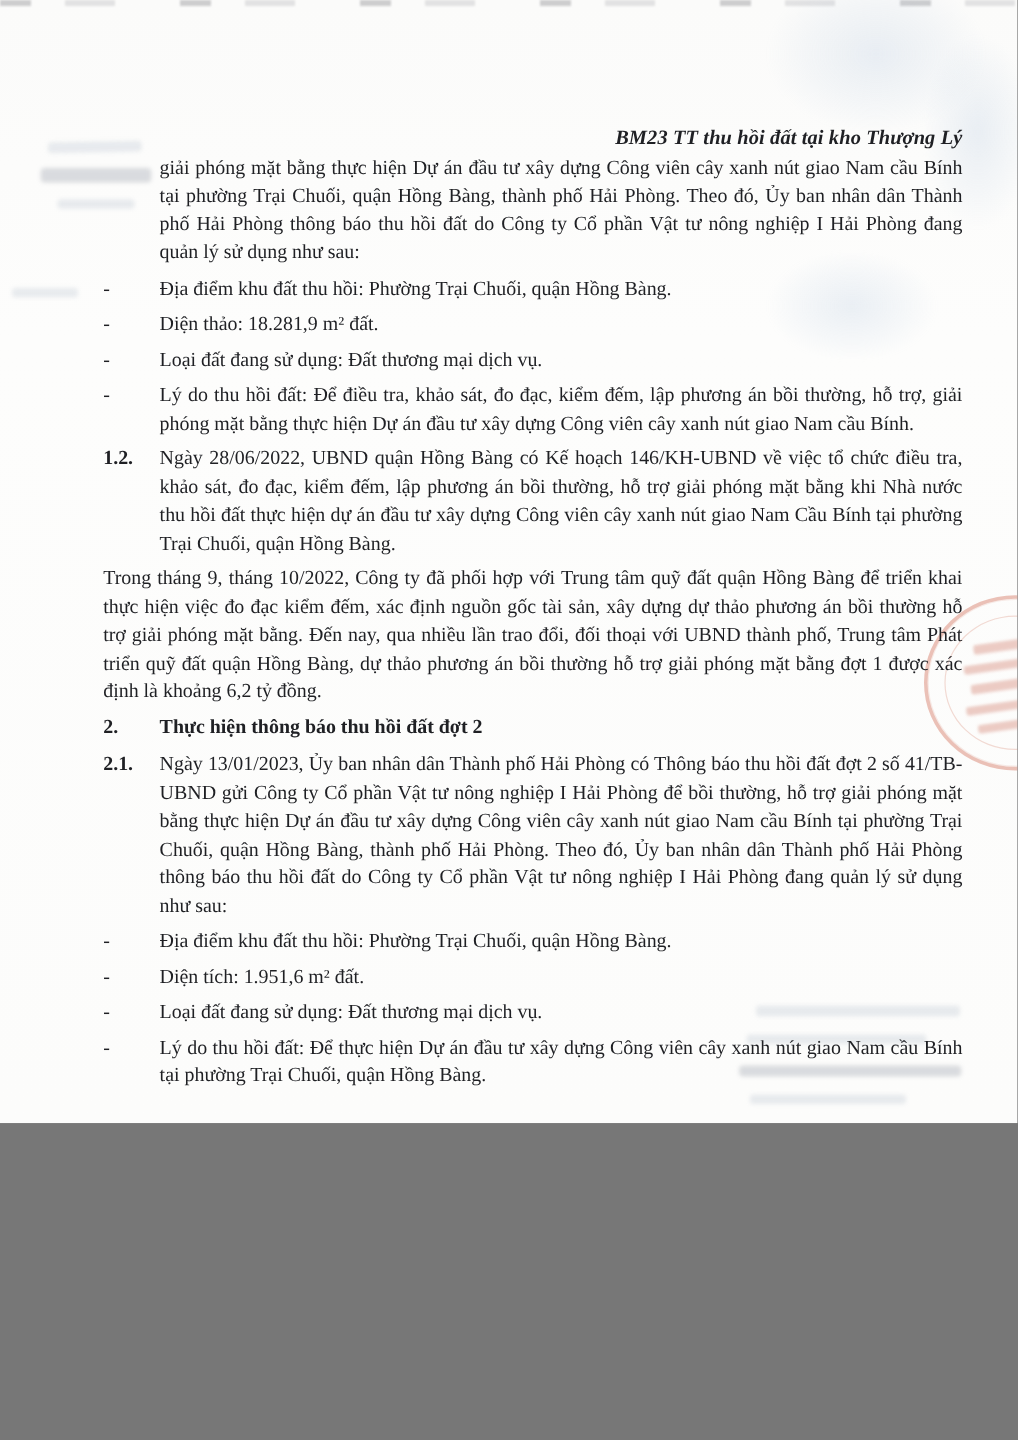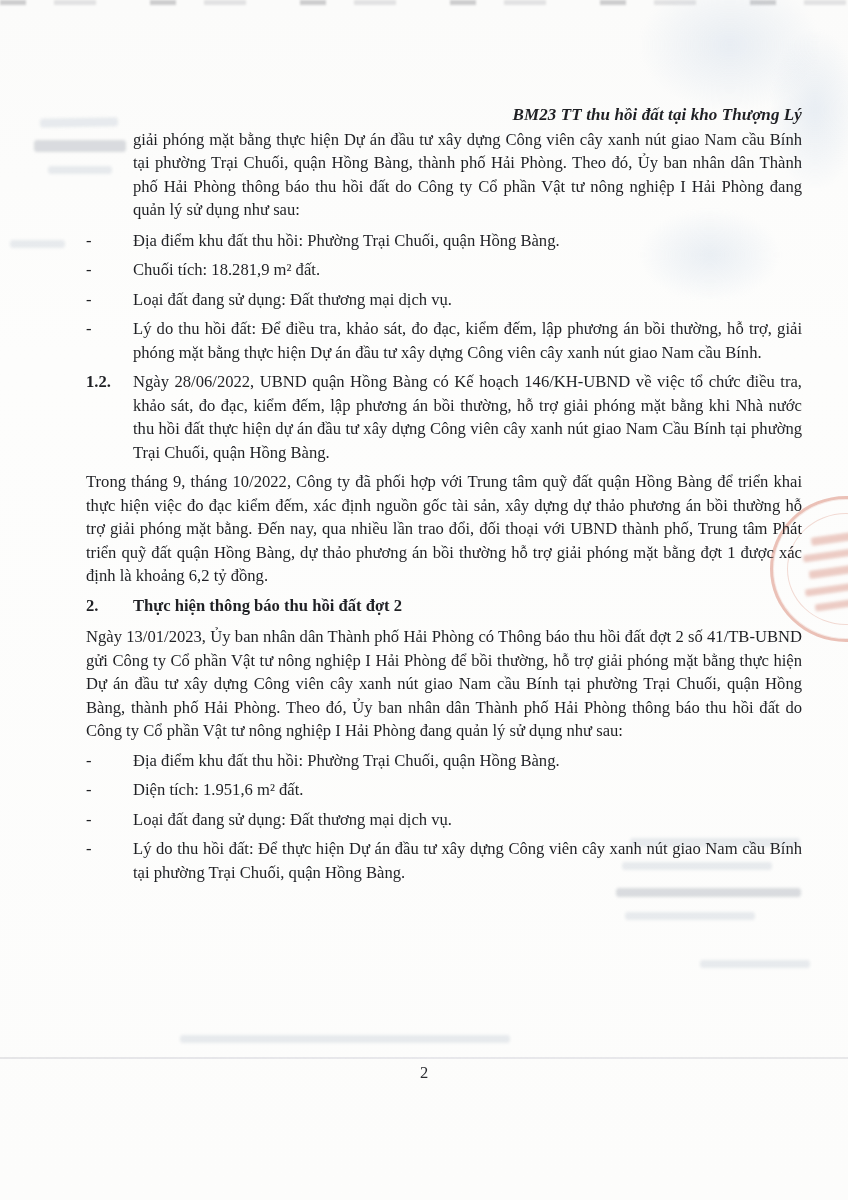--- a/index.html
+++ b/index.html
@@ -1,19 +1,19 @@
 <!DOCTYPE html>
 <html><head>
 <meta charset="utf-8">
 <style>
   * { margin:0; padding:0; box-sizing:border-box; }
   html,body { background:#777; }
   .page {
     position:relative;
-    width:848px; height:1200px;
+    width:848px; height:936px;
     margin:0 auto;
     background:linear-gradient(180deg,#fbfbfa 0%, #fdfdfc 30%, #fcfcfb 100%);
     overflow:hidden;
     font-family:"Liberation Serif","DejaVu Serif",serif;
     color:#1f2024;
   }
   
   .scan-top-edge {
     position:absolute; top:0; left:0; right:0; height:5px;
     background:repeating-linear-gradient(90deg,
@@ -111,21 +111,21 @@
     <div class="doc-header">BM23 TT thu hồi đất tại kho Thượng Lý</div>
 
     <p class="intro">giải phóng mặt bằng thực hiện Dự án đầu tư xây dựng Công viên cây xanh nút giao Nam cầu Bính tại phường Trại Chuối, quận Hồng Bàng, thành phố Hải Phòng. Theo đó, Ủy ban nhân dân Thành phố Hải Phòng thông báo thu hồi đất do Công ty Cổ phần Vật tư nông nghiệp I Hải Phòng đang quản lý sử dụng như sau:</p>
 
     <div class="item">
       <span class="marker">-</span>
       <div class="body">Địa điểm khu đất thu hồi: Phường Trại Chuối, quận Hồng Bàng.</div>
     </div>
     <div class="item">
       <span class="marker">-</span>
-      <div class="body">Chuối tích: 18.281,9 m² đất.</div>
+      <div class="body">Diện thảo: 18.281,9 m² đất.</div>
     </div>
     <div class="item">
       <span class="marker">-</span>
       <div class="body">Loại đất đang sử dụng: Đất thương mại dịch vụ.</div>
     </div>
     <div class="item">
       <span class="marker">-</span>
       <div class="body">Lý do thu hồi đất: Để điều tra, khảo sát, đo đạc, kiểm đếm, lập phương án bồi thường, hỗ trợ, giải phóng mặt bằng thực hiện Dự án đầu tư xây dựng Công viên cây xanh nút giao Nam cầu Bính.</div>
     </div>
 
@@ -136,20 +136,21 @@
     <div class="item numbered">
       <div class="body">Trong tháng 9, tháng 10/2022, Công ty đã phối hợp với Trung tâm quỹ đất quận Hồng Bàng để triển khai thực hiện việc đo đạc kiểm đếm, xác định nguồn gốc tài sản, xây dựng dự thảo phương án bồi thường hỗ trợ giải phóng mặt bằng. Đến nay, qua nhiều lần trao đổi, đối thoại với UBND thành phố, Trung tâm Phát triển quỹ đất quận Hồng Bàng, dự thảo phương án bồi thường hỗ trợ giải phóng mặt bằng đợt 1 được xác định là khoảng 6,2 tỷ đồng.</div>
     </div>
 
     <div class="item numbered heading">
       <span class="marker">2.</span>
       <div class="body">Thực hiện thông báo thu hồi đất đợt 2</div>
     </div>
 
     <div class="item numbered">
+      <span class="marker">2.1.</span>
       <div class="body">Ngày 13/01/2023, Ủy ban nhân dân Thành phố Hải Phòng có Thông báo thu hồi đất đợt 2 số 41/TB-UBND gửi Công ty Cổ phần Vật tư nông nghiệp I Hải Phòng để bồi thường, hỗ trợ giải phóng mặt bằng thực hiện Dự án đầu tư xây dựng Công viên cây xanh nút giao Nam cầu Bính tại phường Trại Chuối, quận Hồng Bàng, thành phố Hải Phòng. Theo đó, Ủy ban nhân dân Thành phố Hải Phòng thông báo thu hồi đất do Công ty Cổ phần Vật tư nông nghiệp I Hải Phòng đang quản lý sử dụng như sau:</div>
     </div>
 
     <div class="item">
       <span class="marker">-</span>
       <div class="body">Địa điểm khu đất thu hồi: Phường Trại Chuối, quận Hồng Bàng.</div>
     </div>
     <div class="item">
       <span class="marker">-</span>
       <div class="body">Diện tích: 1.951,6 m² đất.</div>

